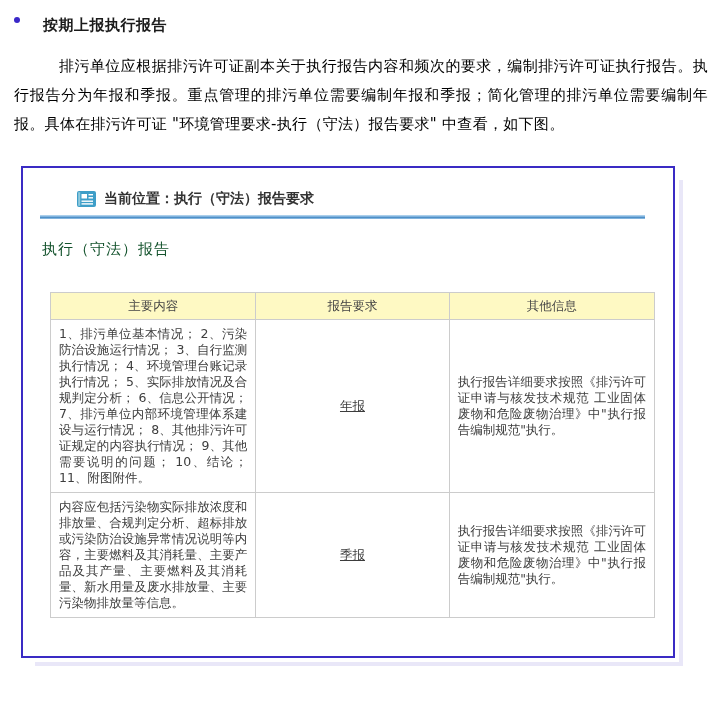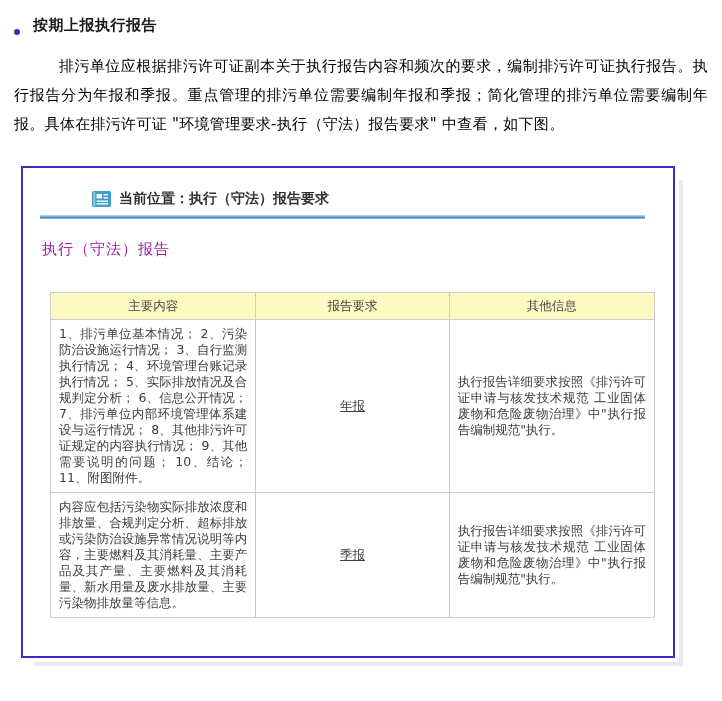--- a/index.html
+++ b/index.html
@@ -5,21 +5,21 @@
   * { margin:0; padding:0; box-sizing:border-box; }
   html,body { background:#ffffff; }
   body {
     width:722px; height:701px;
     font-family:"DejaVu Sans","Liberation Sans",sans-serif;
     color:#333; overflow:hidden;
   }
   .page { padding:16px 14px 0 14px; }
 
   
-  .topic { display:flex; align-items:flex-end; gap:13px; margin-left:0; }
+  .topic { display:flex; align-items:flex-start; gap:23px; margin-left:0; }
   .bullet {
     width:6px; height:6px; border-radius:50%;
     background:#3a28c8; flex:0 0 auto; margin-top:1px;
   }
   .topic h2 { font-size:15px; font-weight:bold; color:#1a1a1a; letter-spacing:0.5px; }
 
   
   .intro {
     margin:17px 0 0 0;
     font-size:15px; line-height:29px; color:#000000;
@@ -30,30 +30,30 @@
   .frame {
     position:relative;
     margin:27px 33px 0 7px;
     border:2px solid #3a2bc4;
     background:#fff;
     box-shadow:0 0 0 4px #ffffff, 11px 11px 0 -3px #e9e7f8;
     padding:22px 22px 20px 17px;
     height:492px;
   }
 
-  .crumb-row { display:flex; align-items:center; gap:8px; margin-left:40px;padding-left:12px; }
+  .crumb-row { display:flex; align-items:center; gap:8px; margin-left:25px;padding-left:12px; }
   .crumb-icon { display:inline-flex; flex:0 0 auto; }
   .crumb-text { font-size:14px; font-weight:bold; color:#333; }
 
   .blue-rule {
     height:4px; margin:7px 6px 0 0;
     background:linear-gradient(to bottom,#b5d6ee 0%,#9cc6e8 30%,#3f85c2 55%,#9cc6e8 100%);
   }
 
-  .panel-title { margin:21px 0 0 2px; font-size:15px; color:#a21caf; letter-spacing:1px; }
+  .panel-title { margin:21px 0 0 2px; font-size:15px; color:#14532d; letter-spacing:1px; }
 
   
   table.req {
     margin:33px 0 0 10px; width:605px;
     border-collapse:collapse; table-layout:fixed;
     font-size:12.5px; color:#3d3d3d;
   }
   table.req col.c1 { width:34%; }
   table.req col.c2 { width:32%; }
   table.req col.c3 { width:34%; }

